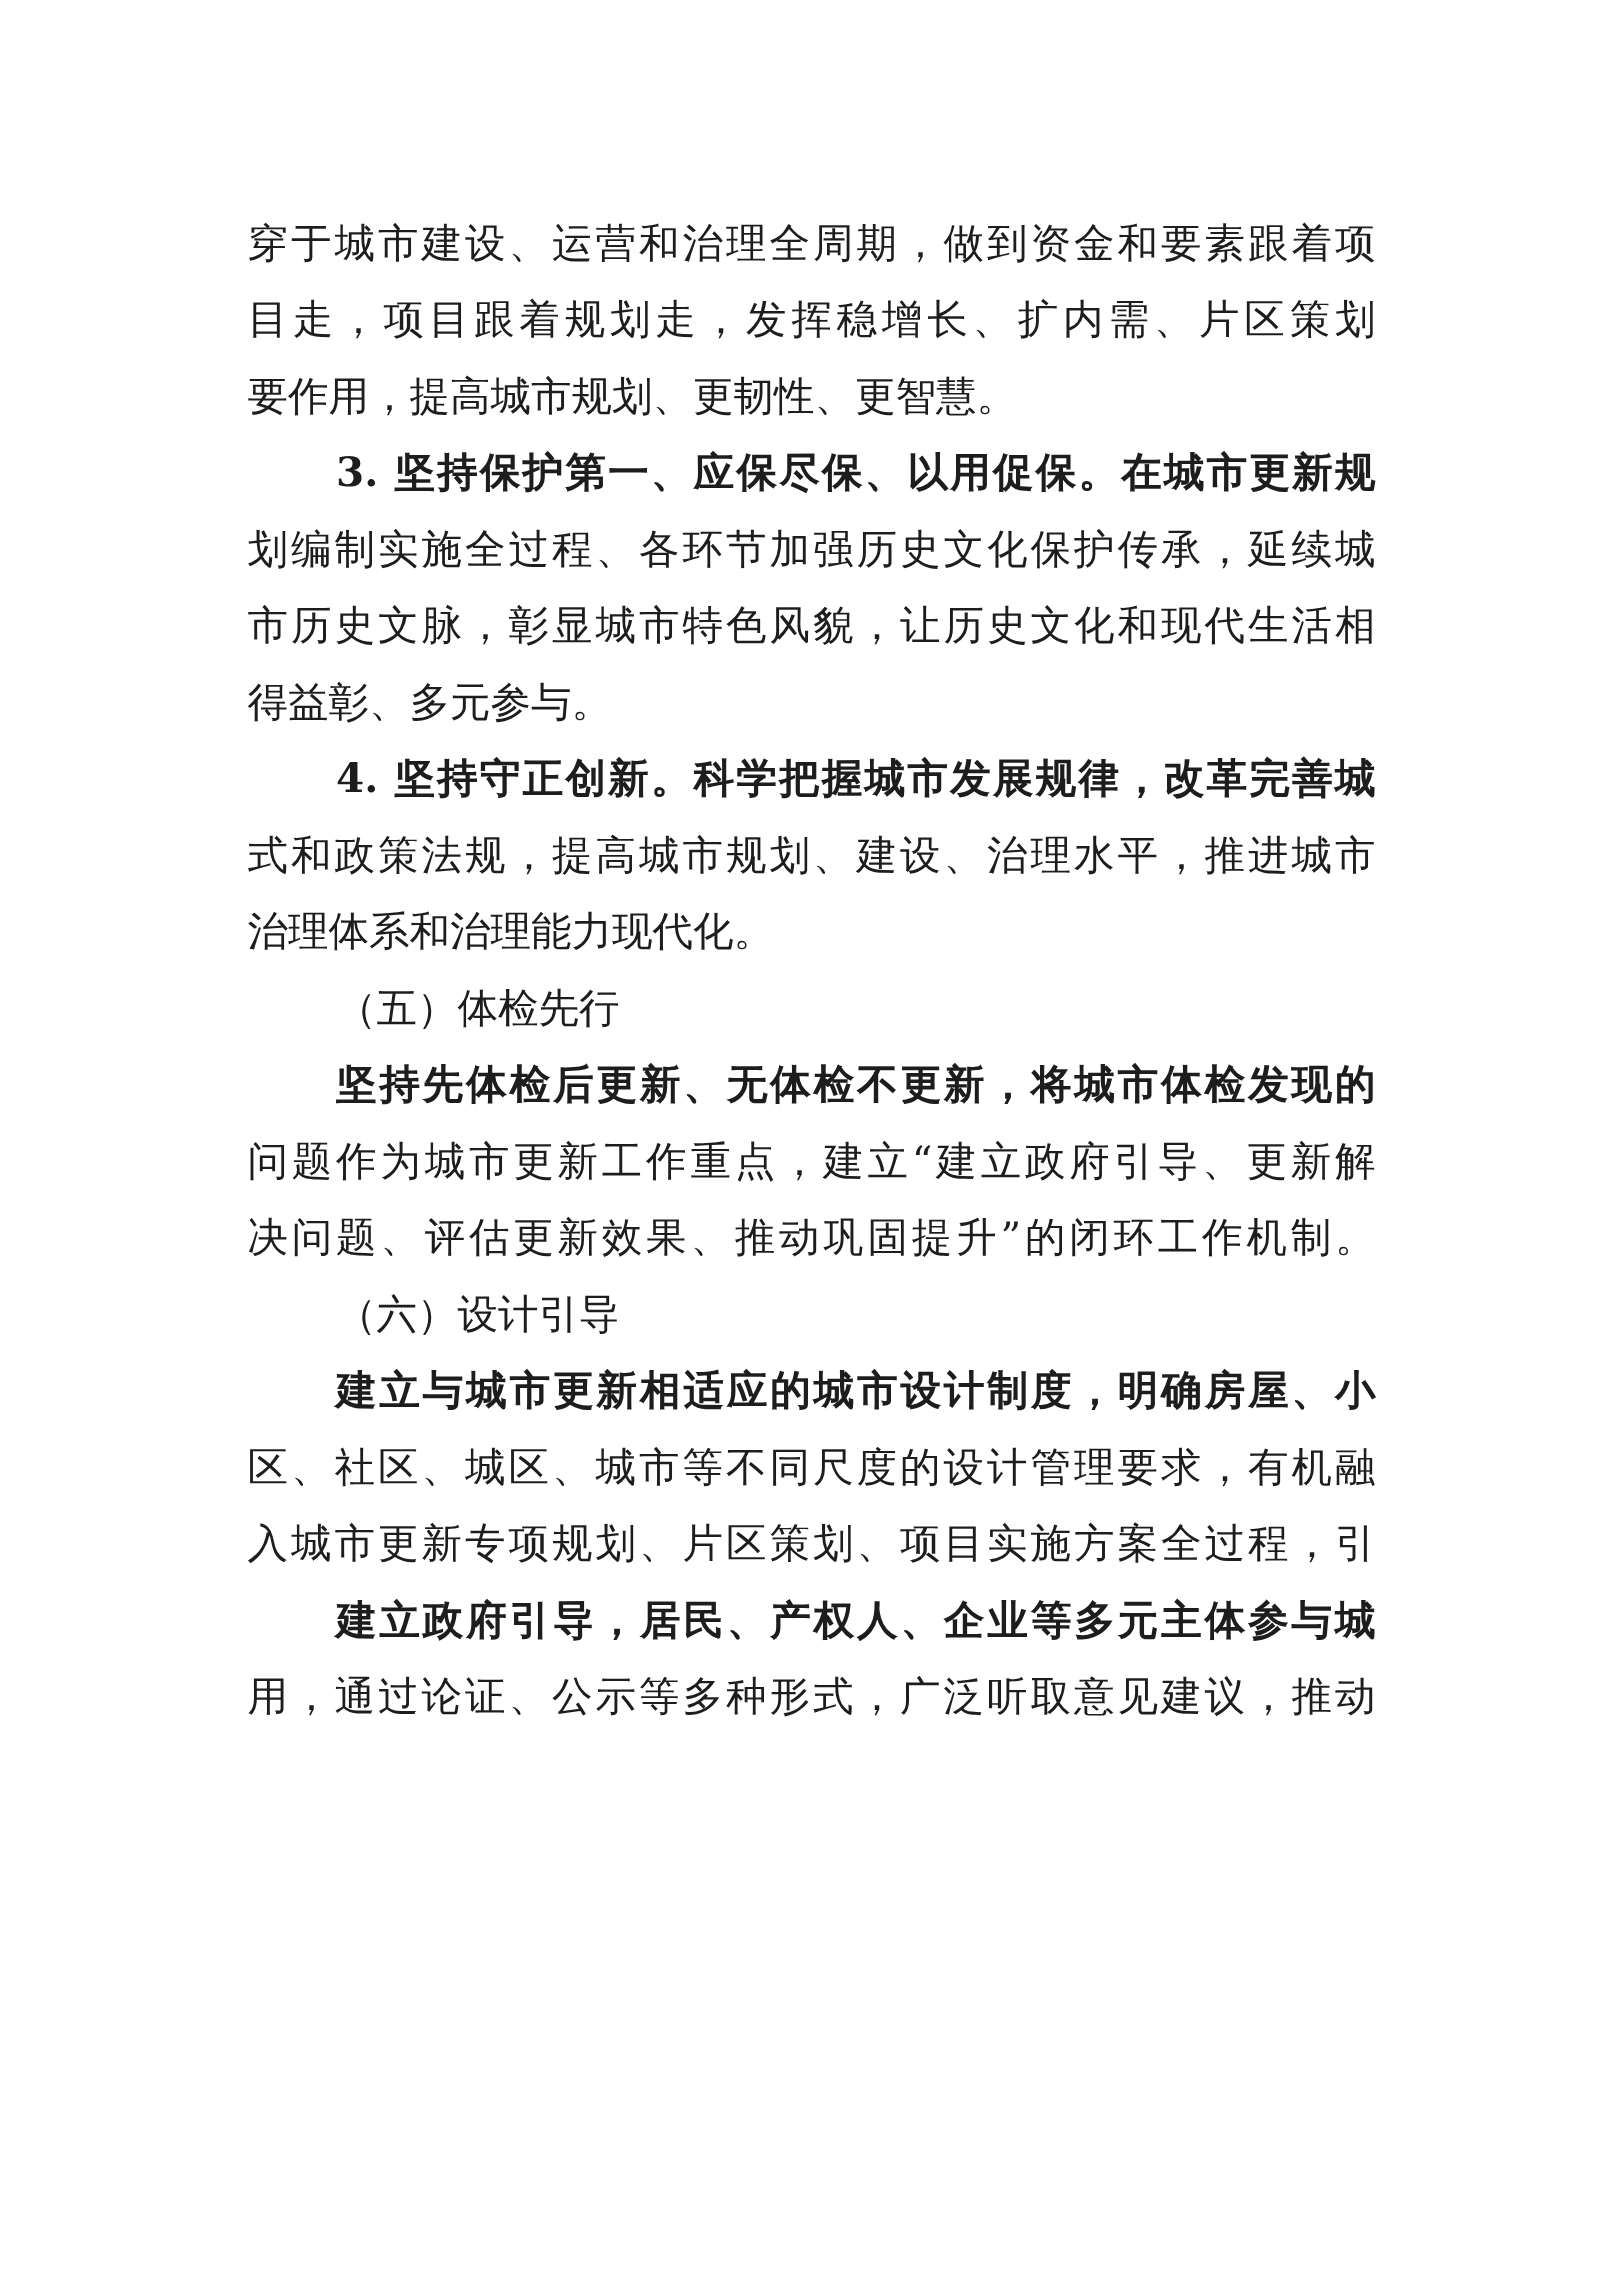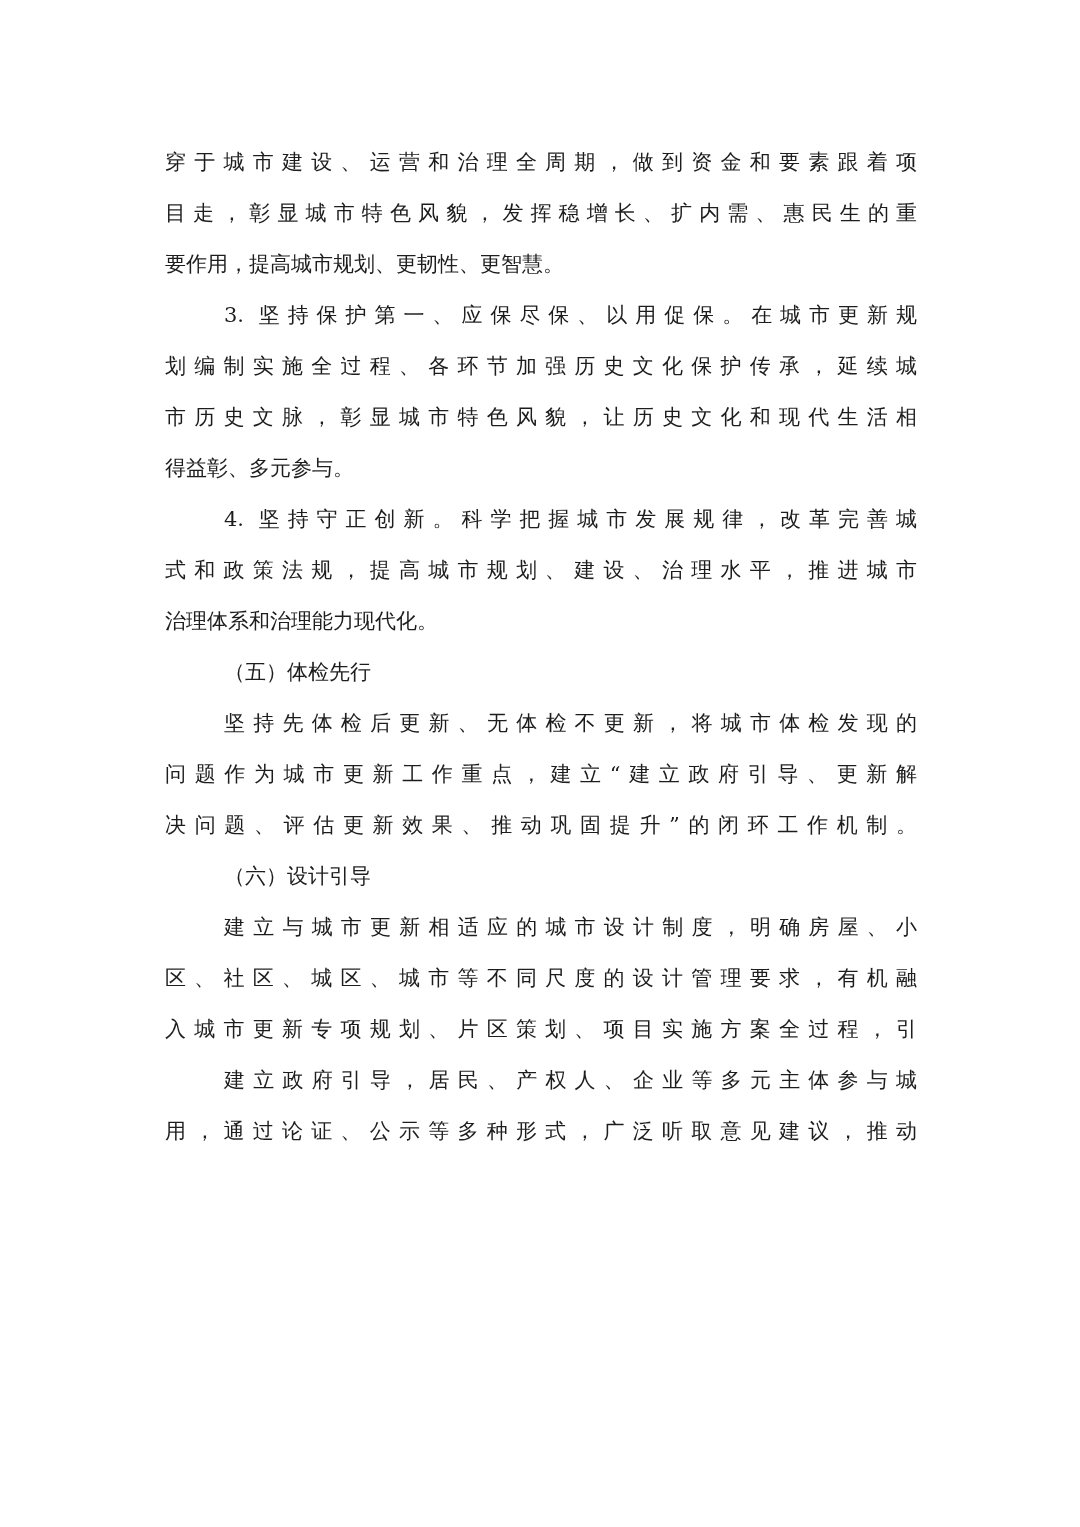--- a/index.html
+++ b/index.html
@@ -4,40 +4,40 @@
 <style>
   html, body { margin: 0; padding: 0; background: #ffffff; }
   body { width: 1080px; height: 1527px; position: relative; overflow: hidden; }
   .page {
     position: absolute;
     left: 165px;
     top: 137px;
     width: 752px;
     font-family: "DejaVu Serif", "Liberation Serif", serif;
     color: #1d1d1d;
-    font-size: 21px;
+    font-size: 27px;
     line-height: 51px;
   }
   .line {
     display: block;
     white-space: nowrap;
     text-align: justify;
     text-align-last: justify;
     height: 51px;
   }
   .line.last { text-align-last: left; }
-  .indent { padding-left: 59px; }
+  .indent { padding-left: 59px; font-weight: bold; }
   .heading { padding-left: 59px; text-align-last: left; }
 </style>
 </head>
 <body>
 
 <div class="page">
   <span class="line">穿于城市建设、运营和治理全周期，做到资金和要素跟着项</span>
-  <span class="line">目走，彰显城市特色风貌，发挥稳增长、扩内需、惠民生的重</span>
+  <span class="line">目走，项目跟着规划走，发挥稳增长、扩内需、片区策划</span>
   <span class="line last">要作用，提高城市规划、更韧性、更智慧。</span>
   <span class="line indent">3. 坚持保护第一、应保尽保、以用促保。在城市更新规</span>
   <span class="line">划编制实施全过程、各环节加强历史文化保护传承，延续城</span>
   <span class="line">市历史文脉，彰显城市特色风貌，让历史文化和现代生活相</span>
   <span class="line last">得益彰、多元参与。</span>
   <span class="line indent">4. 坚持守正创新。科学把握城市发展规律，改革完善城</span>
   <span class="line">式和政策法规，提高城市规划、建设、治理水平，推进城市</span>
   <span class="line last">治理体系和治理能力现代化。</span>
   <span class="line heading">（五）体检先行</span>
   <span class="line indent">坚持先体检后更新、无体检不更新，将城市体检发现的</span>

